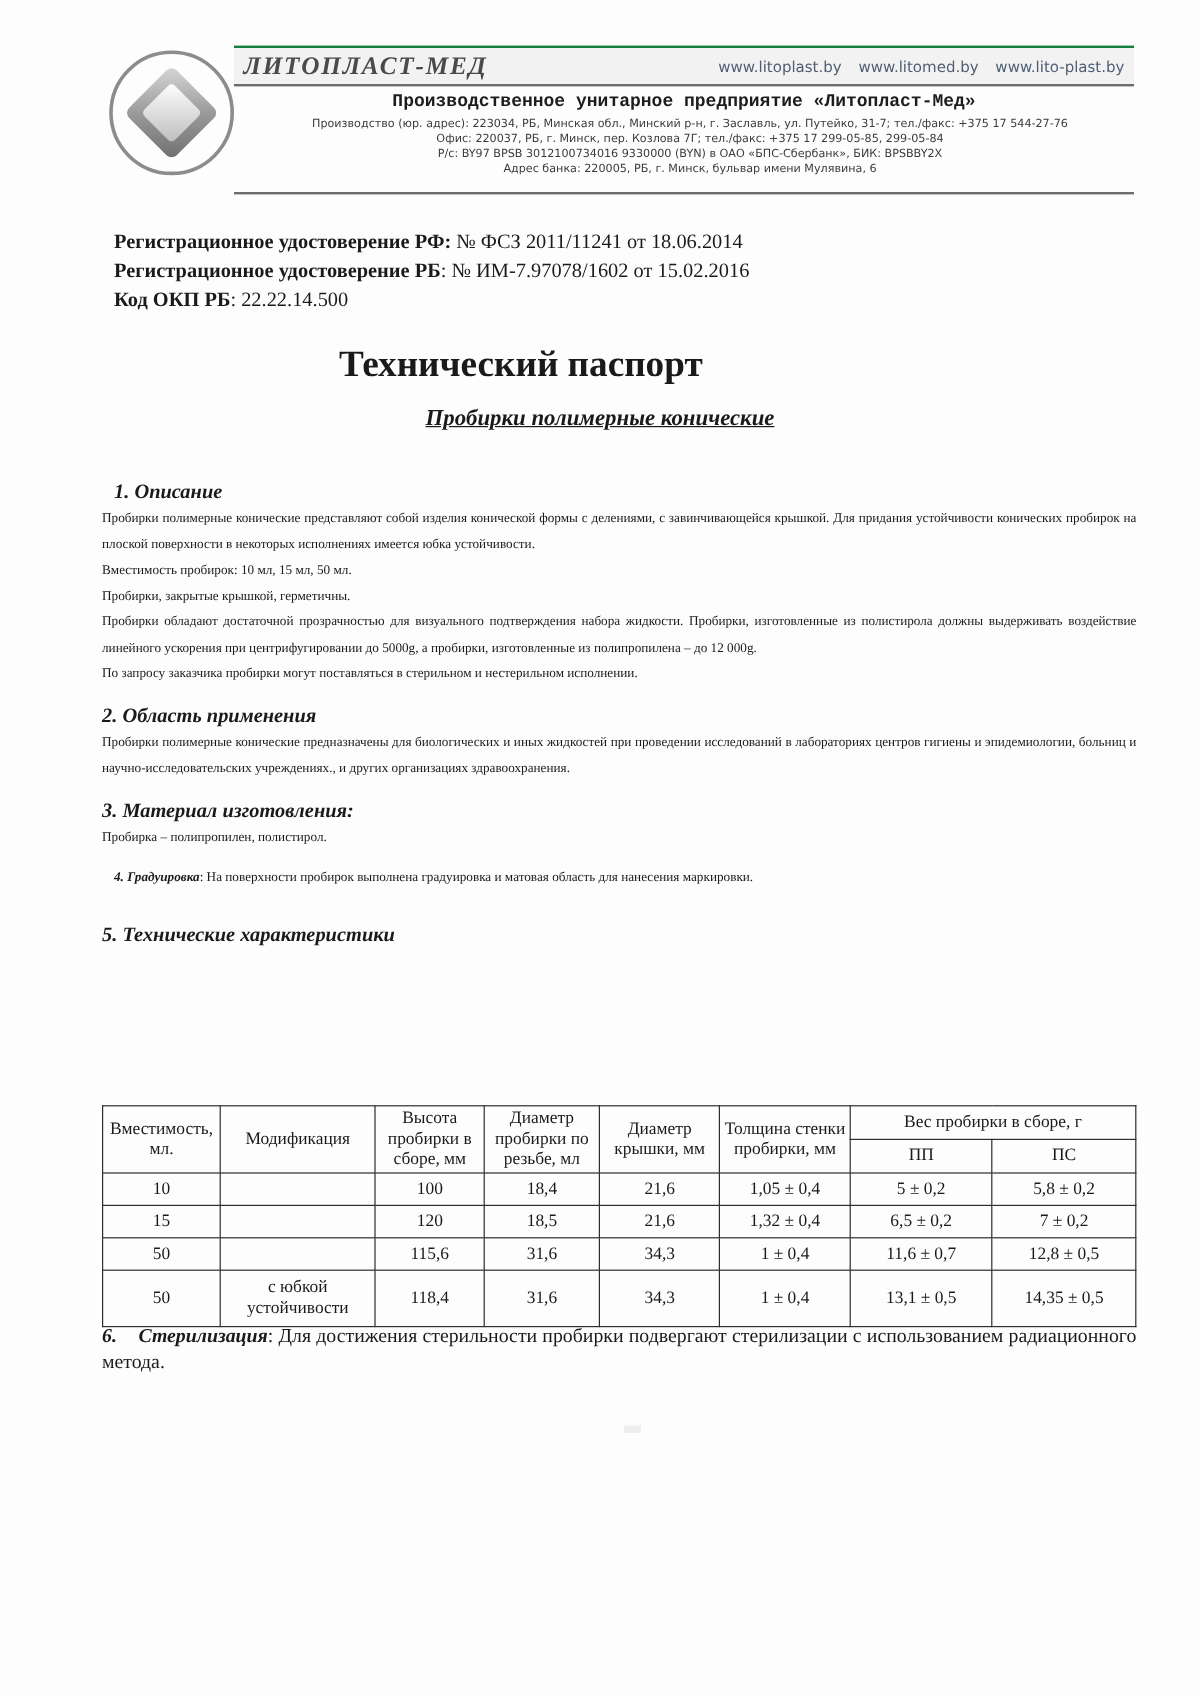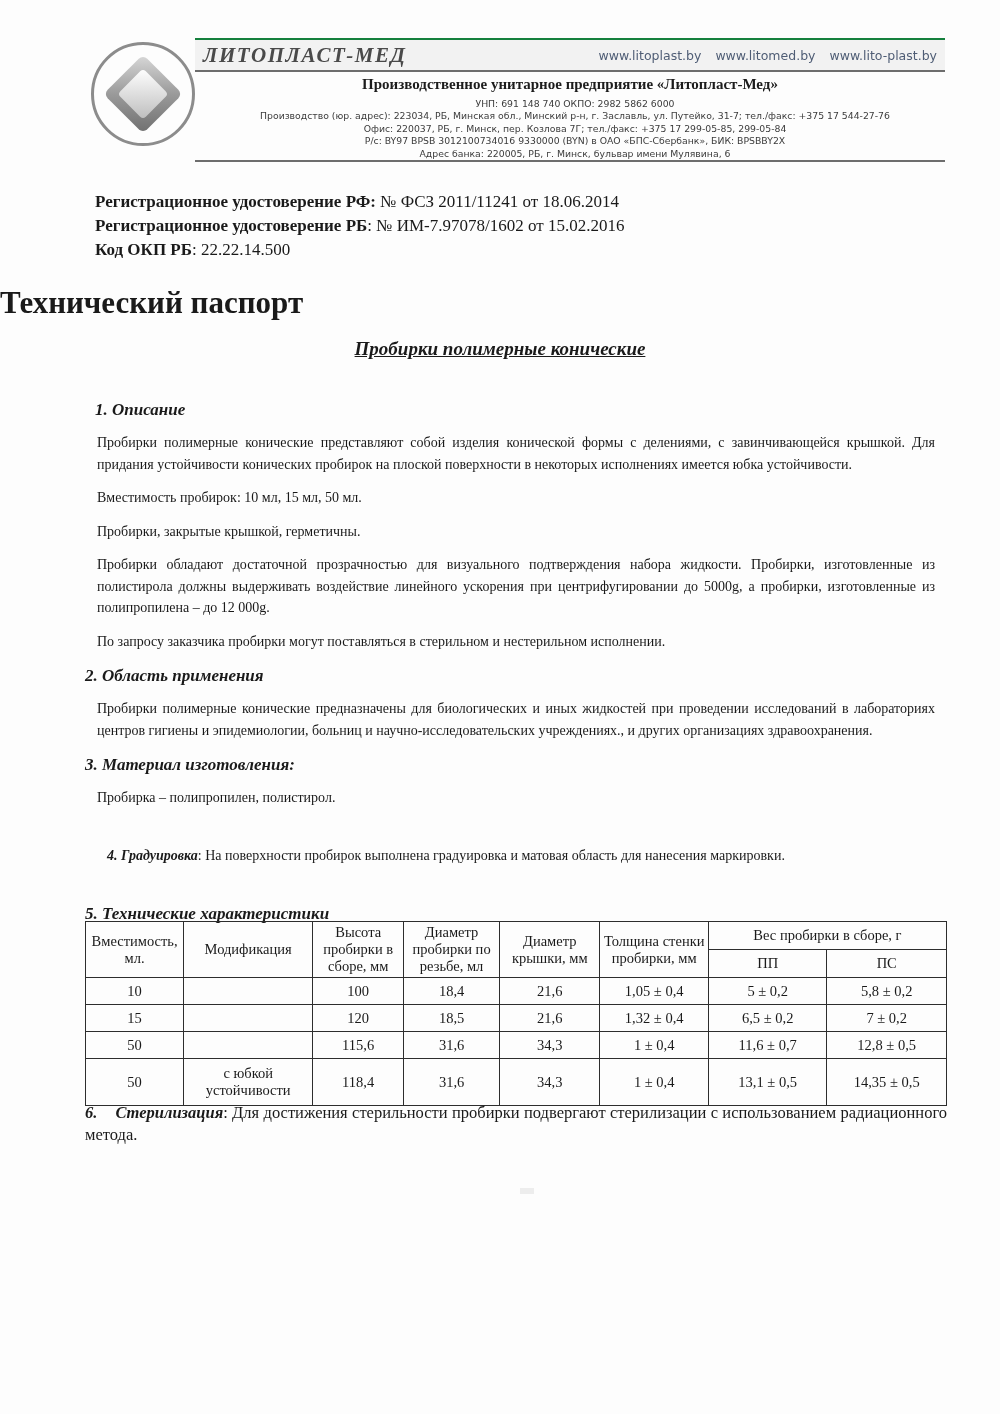--- a/index.html
+++ b/index.html
@@ -94,21 +94,21 @@
     white-space: nowrap;
   }
   .sites span { margin-left: 10px; }
 
   .company-line {
     position: absolute;
     left: 110px;
     top: 48px;
     width: 750px;
     text-align: center;
-    font-family: Liberation Serif, serif;
+    font-family: Liberation Mono, monospace;
     font-weight: bold;
     font-size: 15px;
     color: #1c1c1c;
   }
   .reqs {
     position: absolute;
     left: 110px;
     top: 70px;
     width: 760px;
     text-align: center;
@@ -136,21 +136,21 @@
   }
   .reg-block .row { white-space: nowrap; }
   .reg-block b { font-weight: bold; margin-top: 12px; }
 
   
   .doc-title {
     position: absolute;
     left: 0;
     top: 285px;
     width: 868px;
-    text-align: left;
+    text-align: center;
     font-size: 31px;
     font-weight: bold;
   }
   .doc-subtitle {
     position: absolute;
     left: 0;
     top: 338px;
     width: 1000px;
     text-align: center;
     font-size: 19px;
@@ -168,24 +168,24 @@
   }
   .sec-head {
     font-weight: bold;
     font-style: italic;
     font-size: 17px;
     margin-top: 14px;
     margin-bottom: 2px;
   }
   .sec-head.indent { padding-left: 10px; }
   .para {
-    font-size: 14px;
+    font-size: 11px;
     line-height: 21.5px;
     text-align: justify;
-    margin: 12px;
+    margin: 0;
   }
   .para.hang {
     padding-left: 10px;
     text-indent: 0;
   }
   .gap12 { height: 12px; }
   .inline-head {
     font-weight: bold;
     font-style: italic;
   }
@@ -256,21 +256,20 @@
       <div class="sites">
         <span>www.litoplast.by</span>
         <span>www.litomed.by</span>
         <span>www.lito-plast.by</span>
       </div>
     </div>
 
     <div class="company-line">Производственное унитарное предприятие «Литопласт-Мед»</div>
 
     <div class="reqs">
-      <div>УНП: 691 148 740  ОКПО: 2982 5862 6000</div>
       <div>Производство (юр. адрес): 223034, РБ, Минская обл., Минский р-н, г. Заславль, ул. Путейко, 31-7; тел./факс: +375 17 544-27-76</div>
       <div>Офис: 220037, РБ, г. Минск, пер. Козлова 7Г; тел./факс: +375 17 299-05-85, 299-05-84</div>
       <div>Р/с: BY97 BPSB 3012100734016 9330000 (BYN) в ОАО «БПС-Сбербанк», БИК: BPSBBY2X</div>
       <div>Адрес банка: 220005, РБ, г. Минск, бульвар имени Мулявина, 6</div>
     </div>
 
     <div class="lh-rule"></div>
   </div>
 
   <div class="reg-block">

